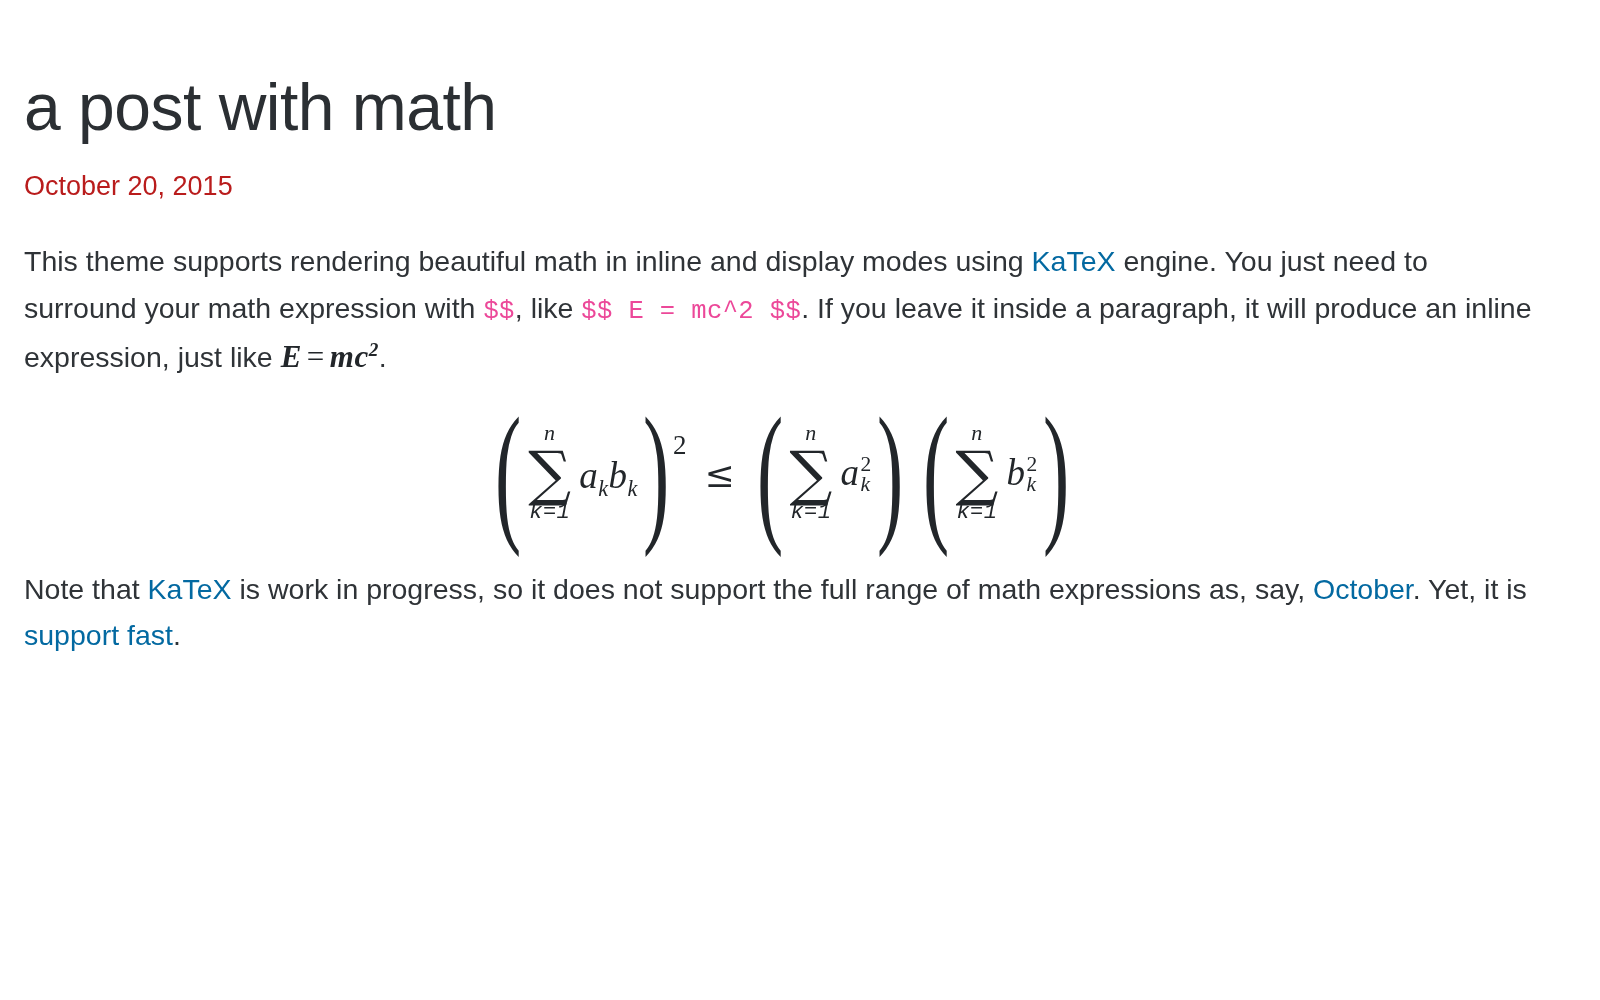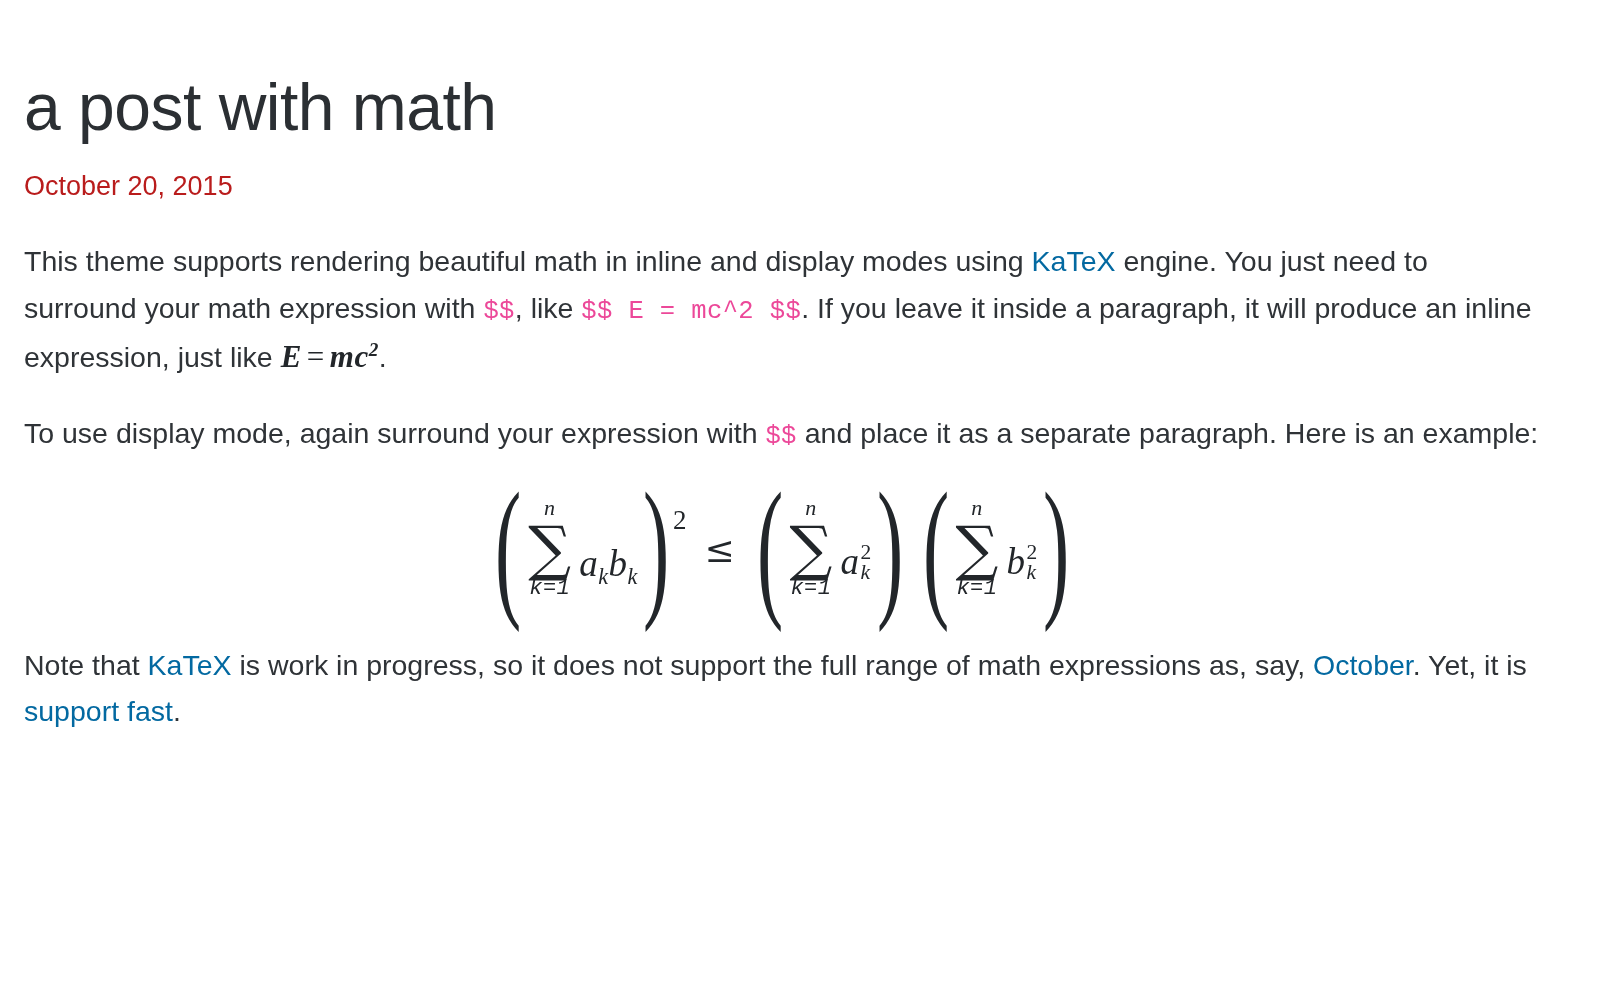--- a/index.html
+++ b/index.html
@@ -155,21 +155,21 @@
   }
 
   .term {
     font-style: italic;
     font-size: 37px;
     font-weight: 500;
     margin-left: 6px;
     white-space: nowrap;
     letter-spacing: 0.5px;
     position: relative;
-    top: 15px;
+    top: 2px;
     text-align: center;
   }
   .term sub {
     font-size: 0.6em;
     font-style: italic;
     vertical-align: sub;
     line-height: 0;
   }
   .term .subsup {
     display: inline-flex;
@@ -212,21 +212,20 @@
 <div class="page">
 
   <h1 class="post-title">a post with math</h1>
 
   <div class="post-date">October 20, 2015</div>
 
   <div class="post-body">
 
     <p><span>This theme supports rendering beautiful math in inline and display modes using </span><a class="link" href="#">KaTeX</a><span> engine. You just need to surround your math expression with </span><code class="inline-code">$$</code><span>, like </span><code class="inline-code">$$ E = mc^2 $$</code><span>. If you leave it inside a paragraph, it will produce an inline expression, just like </span><span class="math"><span>E</span><span class="op">=</span><span>mc</span><sup>2</sup></span><span>.</span></p>
 
-    <p><span>To use display mode, again surround your expression with </span><code class="inline-code">$$</code><span> and place it as a separate paragraph. Here is an example:</span></p>
 
     <div class="eq-wrap">
       <div class="eq">
 
         <div class="group">
           <span class="paren left">(</span>
           <span class="sumblock">
             <span class="lim upper">n</span>
             <span class="sigma">∑</span>
             <span class="lim lower">k=1</span>

